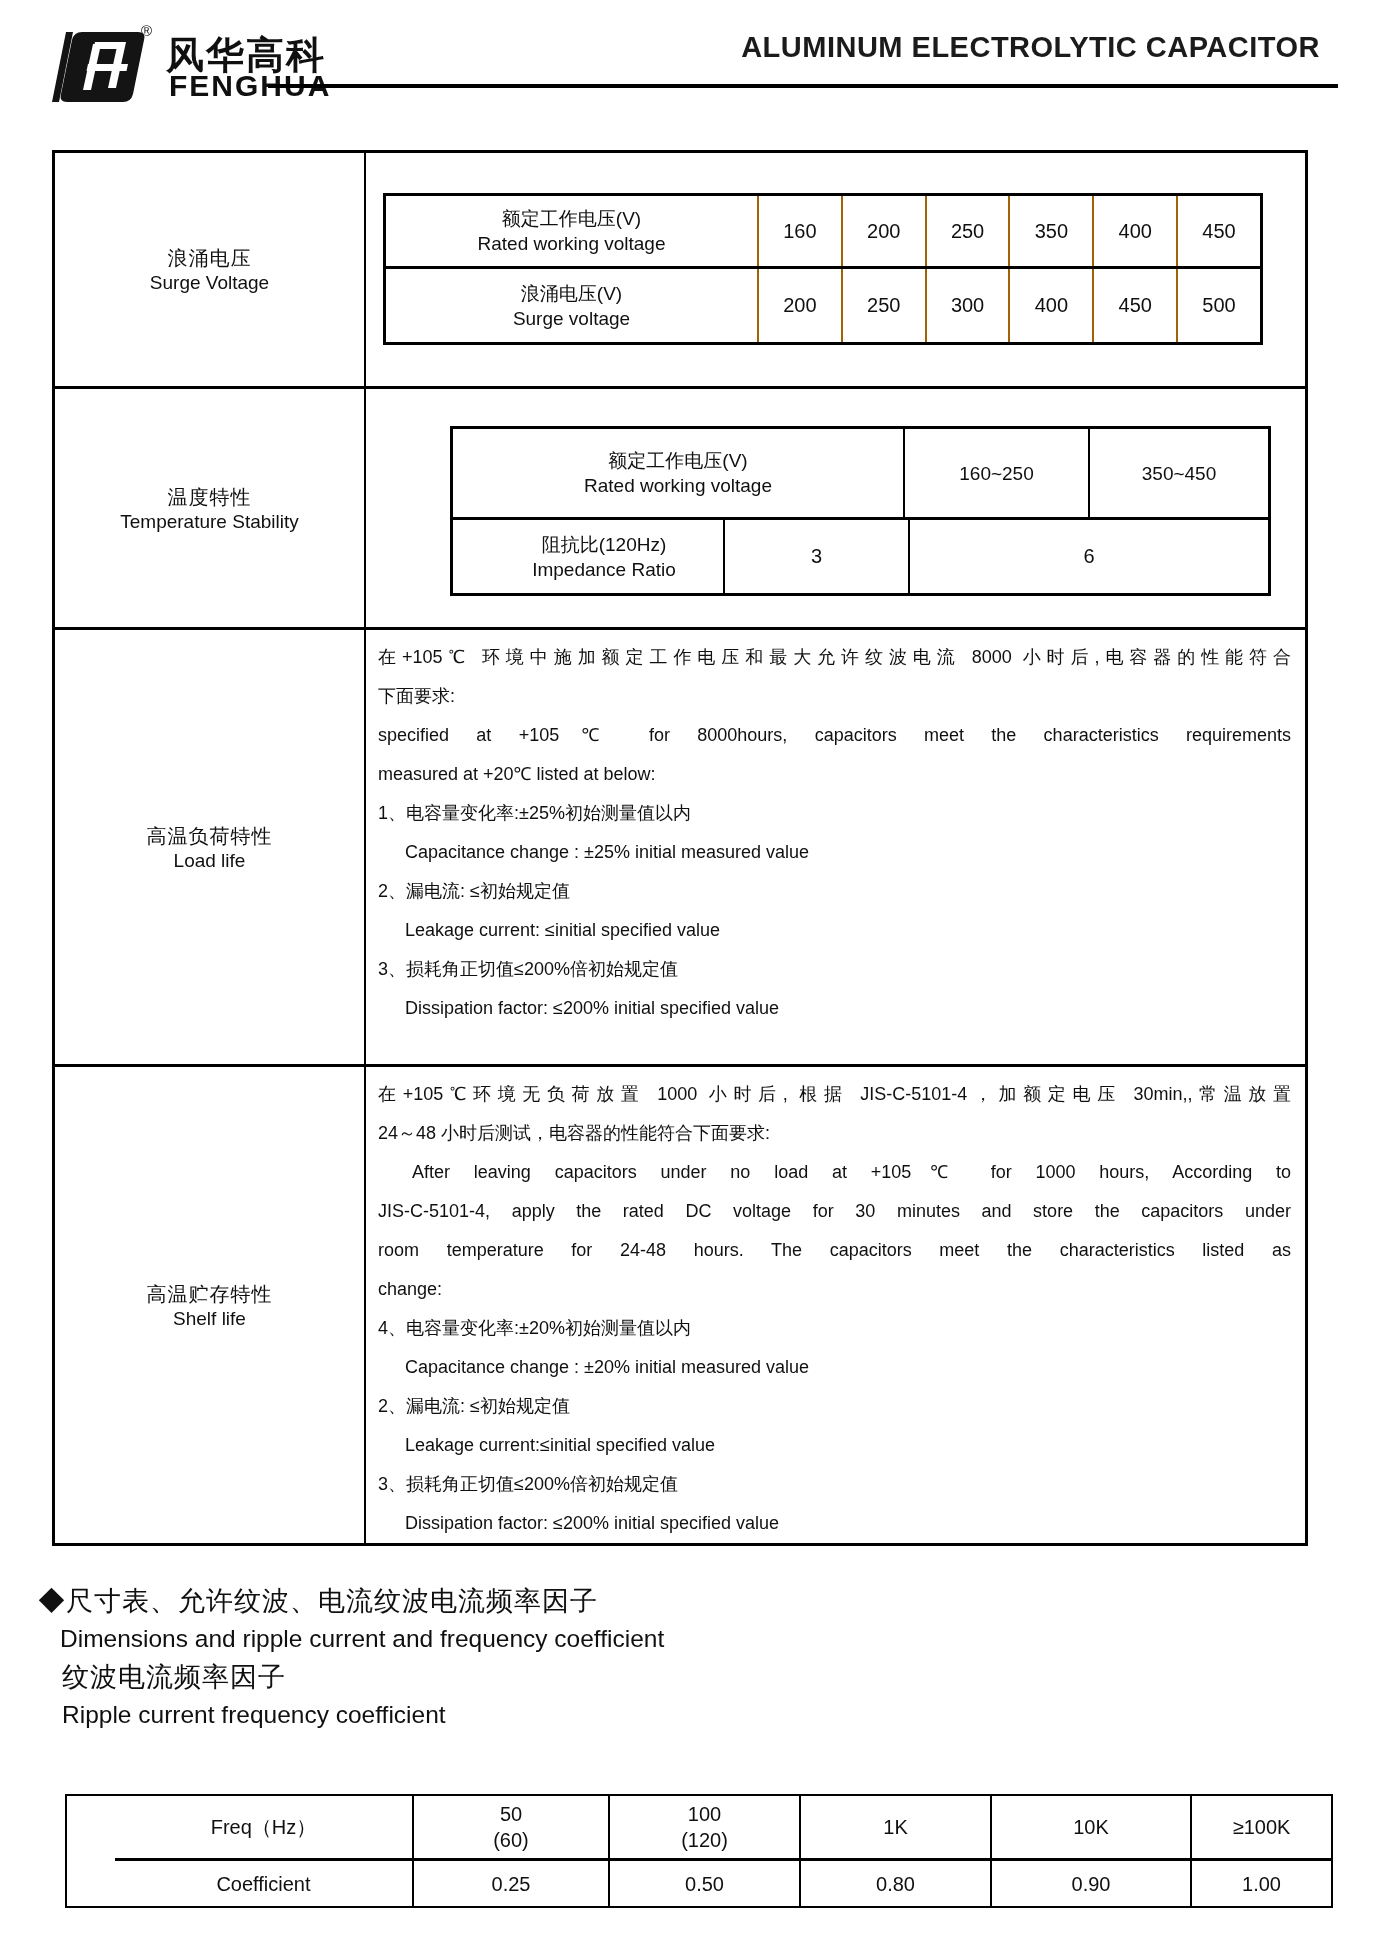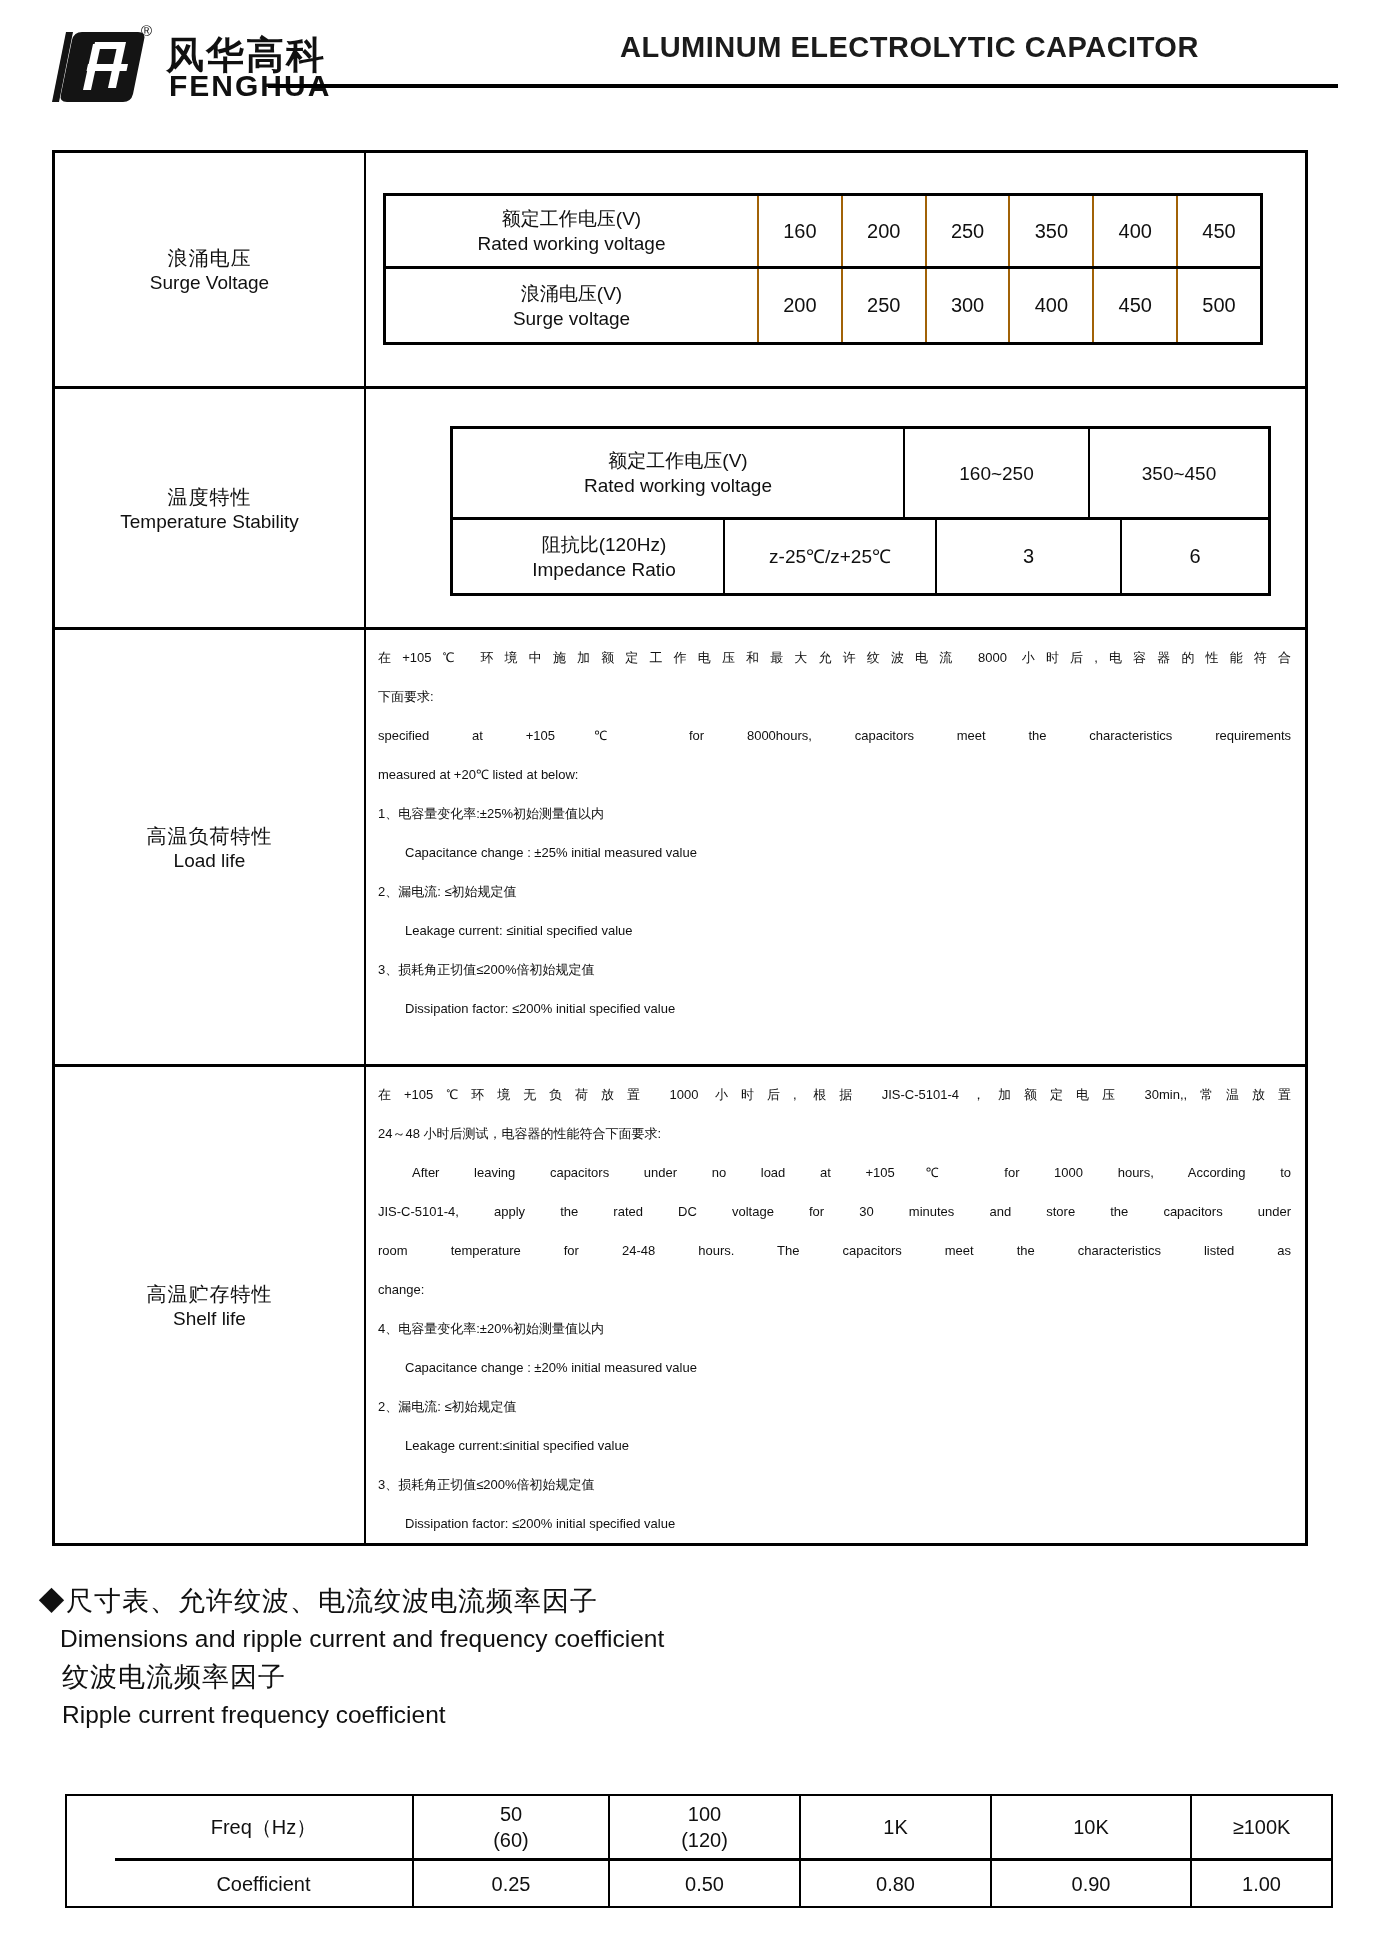--- a/index.html
+++ b/index.html
@@ -8,21 +8,21 @@
   .page {
     position:relative; width:1373px; height:1950px; background:#ffffff;
     margin:0 auto; overflow:hidden;
   }
 
   
   .logo-mark { position:absolute; left:46px; top:28px; width:100px; height:76px; }
   .reg { position:absolute; left:141px; top:22px; font-size:15px; }
   .brand-cn { position:absolute; left:166px; top:30px; font-size:38px; font-weight:bold; letter-spacing:2px; }
   .brand-en { position:absolute; left:169px; top:69px; font-size:30px; font-weight:600; letter-spacing:2px; }
-  .page-title { position:absolute; left:620px; top:31px; width:700px; text-align:left;
+  .page-title { position:absolute; left:620px; top:31px; width:700px; text-align:right;
                 font-size:29px; font-weight:bold; letter-spacing:0.5px; color:#1b1b1b; }
   .title-rule { position:absolute; left:268px; top:84px; width:1070px; height:4px; background:#000; }
 
   
   .spec-table { position:absolute; left:52px; top:150px; width:1256px; height:1396px;
                 border:3px solid #000; display:flex; flex-direction:column; }
   .spec-row { display:flex; flex:0 0 auto; }
   .spec-row + .spec-row { border-top:3px solid #000; }
   .row-surge { height:233px; }
   .row-temp  { height:241px; }
@@ -51,21 +51,21 @@
   .it2 .rB { flex:1; border-top:3px solid #000;padding-left:32px; }
   .it2 .cell { display:flex; flex-direction:column; align-items:center; justify-content:center;
                font-size:19px; line-height:25px; text-align:center; }
   .it2 .bl { border-left:2px solid #000; }
   .wA1 { width:450px; } .wA2 { width:185px; } .wfill { flex:1; }
   .wB1 { width:238px; } .wB2 { width:212px; } .wB3 { width:185px; }
   .it2 .num { font-size:20px; }
 
   
   .txt { padding:8px 14px 0 12px; }
-  .txt .ln { font-size:13px; line-height:39px; white-space:nowrap; }
+  .txt .ln { font-size:18px; line-height:39px; white-space:nowrap; }
   .txt .j  { white-space:normal; text-align:justify; text-align-last:justify; }
   .txt .ind1 { text-indent:34px; }
   .txt .ind2 { padding-left:27px; }
 
   
   .sec-head { position:absolute; left:38px; top:1582px; width:720px; }
   .sec-head .l { line-height:38px; }
   .sec-cn1 { font-size:27px; letter-spacing:1px; }
   .sec-en1 { font-size:24.5px; margin-left:22px; }
   .sec-cn2 { font-size:27px; margin-left:24px; letter-spacing:1px; }
@@ -154,21 +154,20 @@
               <div>Rated working voltage</div>
             </div>
             <div class="cell wA2 bl">160~250</div>
             <div class="cell wfill bl">350~450</div>
           </div>
           <div class="r rB">
             <div class="cell wB1">
               <div>阻抗比(120Hz)</div>
               <div>Impedance Ratio</div>
             </div>
-            <div class="cell wB2 bl">z-25℃/z+25℃</div>
             <div class="cell wB3 bl num">3</div>
             <div class="cell wfill bl num">6</div>
           </div>
         </div>
       </div>
     </div>
 
     <div class="spec-row row-load">
       <div class="spec-label">
         <div class="cn">高温负荷特性</div>

